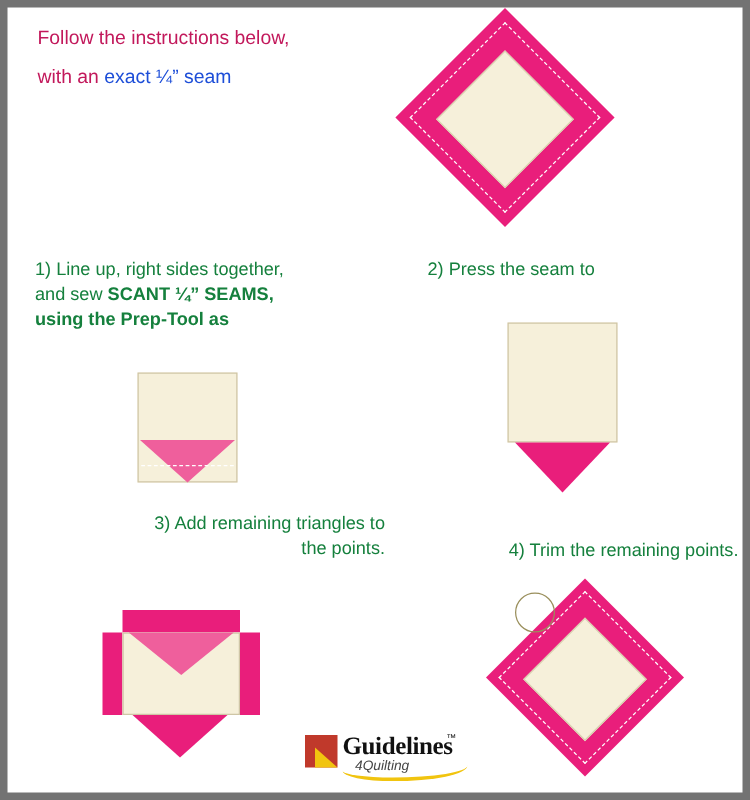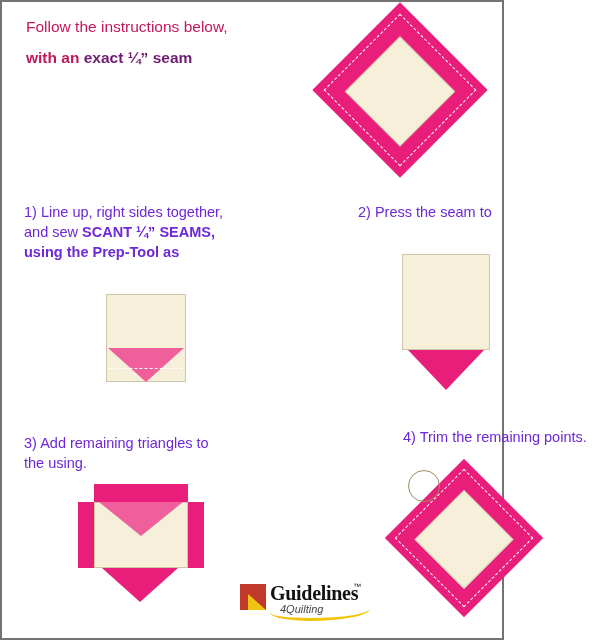--- a/index.html
+++ b/index.html
@@ -5,47 +5,47 @@
   html,body{margin:0;padding:0;}
   body{
     width:600px;height:640px;
     background:#ffffff;
     font-family:"Liberation Sans", sans-serif;
     color:#c2185b;
     overflow:hidden;
   }
   .page{
     position:relative;
-    width:504px;height:640px;
+    width:600px;height:640px;
     box-sizing:border-box;
-    border:2px solid #737373;
+    border:6px solid #737373;
     background:#ffffff;
   }
 
   
   .intro{
     position:absolute;
     left:24px; top:14px;
     width:300px;
     font-size:15.5px;
     line-height:1.42;
     color:#c2185b;
   }
   .intro .line{display:block;}
   .intro .l1,.intro .l2,.intro .l3{color:#c2185b;}
   .intro .l4{margin-top:9px;}
-  .intro b{font-weight:bold;color:#701a75;}
-  .intro .plain{color:#c2185b;font-weight:bold;}
+  .intro b{font-weight:normal;color:#1d4ed8;}
+  .intro .plain{color:#c2185b;font-weight:normal;}
 
   
   .step-text{
     position:absolute;
     font-size:14.5px;
     line-height:1.38;
-    color:#6d28d9;
+    color:#15803d;
   }
   .step-text .bold{font-weight:bold;}
   .pink{background:#e91e7b;}
 
   
   .diamond-wrap{position:absolute;}
   .diamond{
     position:absolute;
     background:#e91e7b;
     transform:rotate(45deg);
@@ -157,36 +157,36 @@
     <span>and sew </span><span class="bold">SCANT ¼” SEAMS,</span><br>
     <span class="bold">using the Prep-Tool as</span><br>
   </div>
 
   <div class="unit" style="left:104px;top:292px;width:80px;height:90px;">
     <div class="sq" style="left:0;top:0;width:80px;height:88px;"></div>
     <div class="tri-down" style="left:2px;top:54px;border-left-width:38px;border-right-width:38px;border-top-width:34px;"></div>
     <div class="dashed-line" style="left:3px;top:74px;width:74px;"></div>
   </div>
 
-  <div class="step-text" style="left:356px;top:200px;width:220px;">
+  <div class="step-text" style="left:336px;top:200px;width:220px;">
     <span>2)</span>
     <span>Press the seam to</span><br>
   </div>
 
   <div class="unit" style="left:400px;top:252px;width:90px;height:140px;">
     <div class="sq" style="left:0;top:0;width:88px;height:96px;"></div>
     <div class="flap" style="left:6px;top:96px;width:76px;height:42px;">
       <div class="flap-tri" style="left:0;top:0;border-left-width:38px;border-right-width:38px;border-top-width:40px;"></div>
     </div>
   </div>
 
-  <div class="step-text" style="left:22px;top:431px;width:280px;">
+  <div class="step-text" style="left:22px;top:403px;width:280px;text-align:right;">
     <span>3)</span>
     <span>Add remaining triangles to</span><br>
-    <span>the using.</span>
+    <span>the points.</span>
   </div>
 
   <div class="unit" style="left:76px;top:472px;width:130px;height:128px;">
 
     <div class="pink" style="position:absolute;left:0;top:28px;width:16px;height:66px;"></div>
     <div class="pink" style="position:absolute;left:110px;top:28px;width:16px;height:66px;"></div>
 
     <div class="pink" style="position:absolute;left:16px;top:10px;width:94px;height:18px;"></div>
 
     <div class="sq" style="left:16px;top:28px;width:94px;height:66px;"></div>

